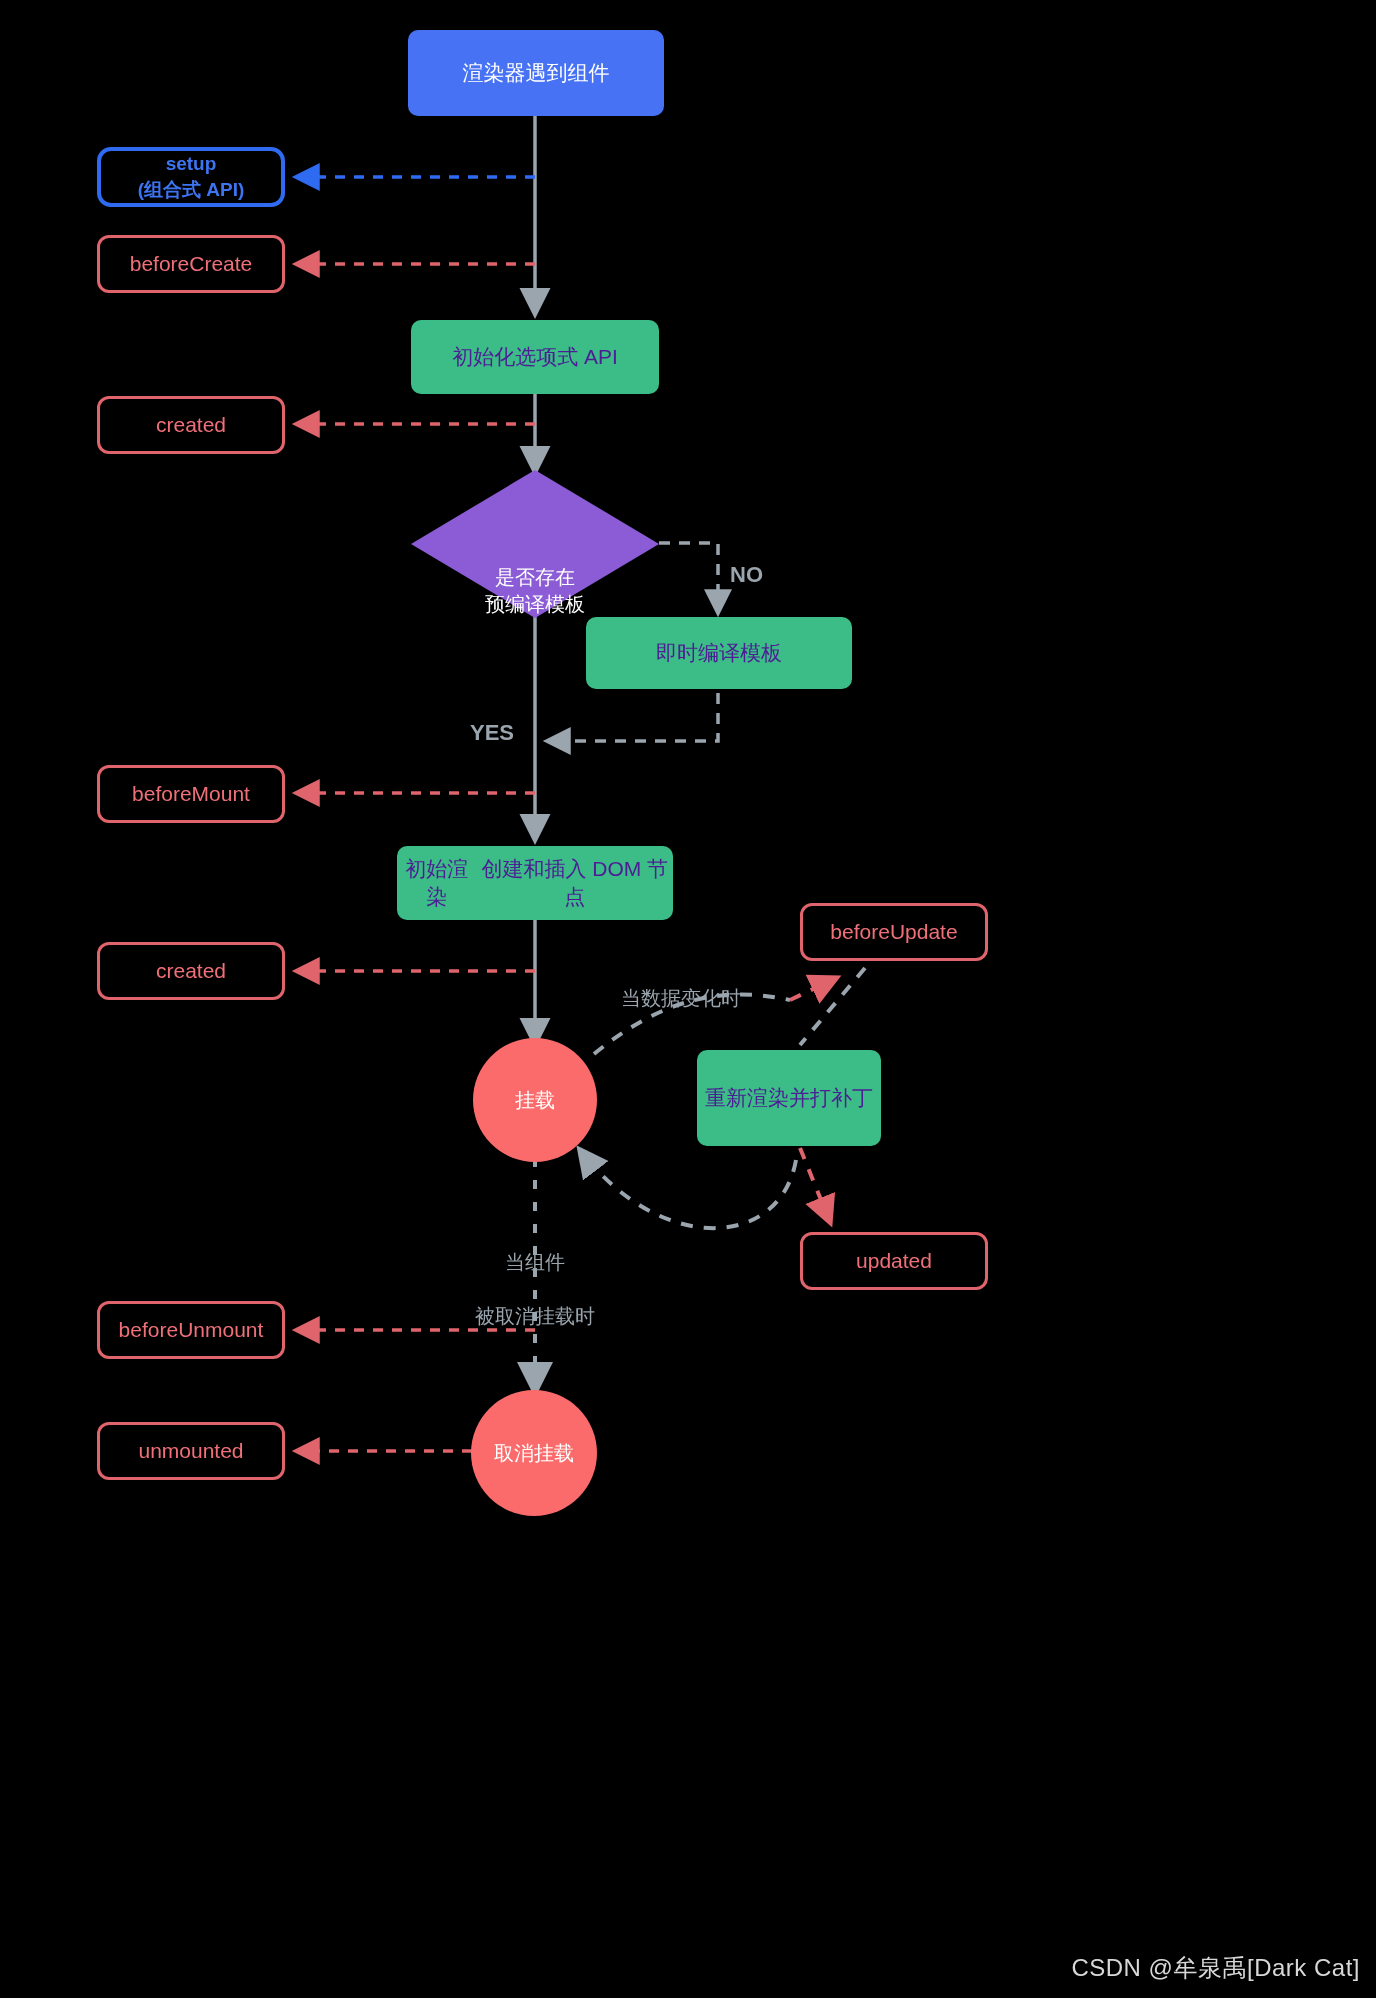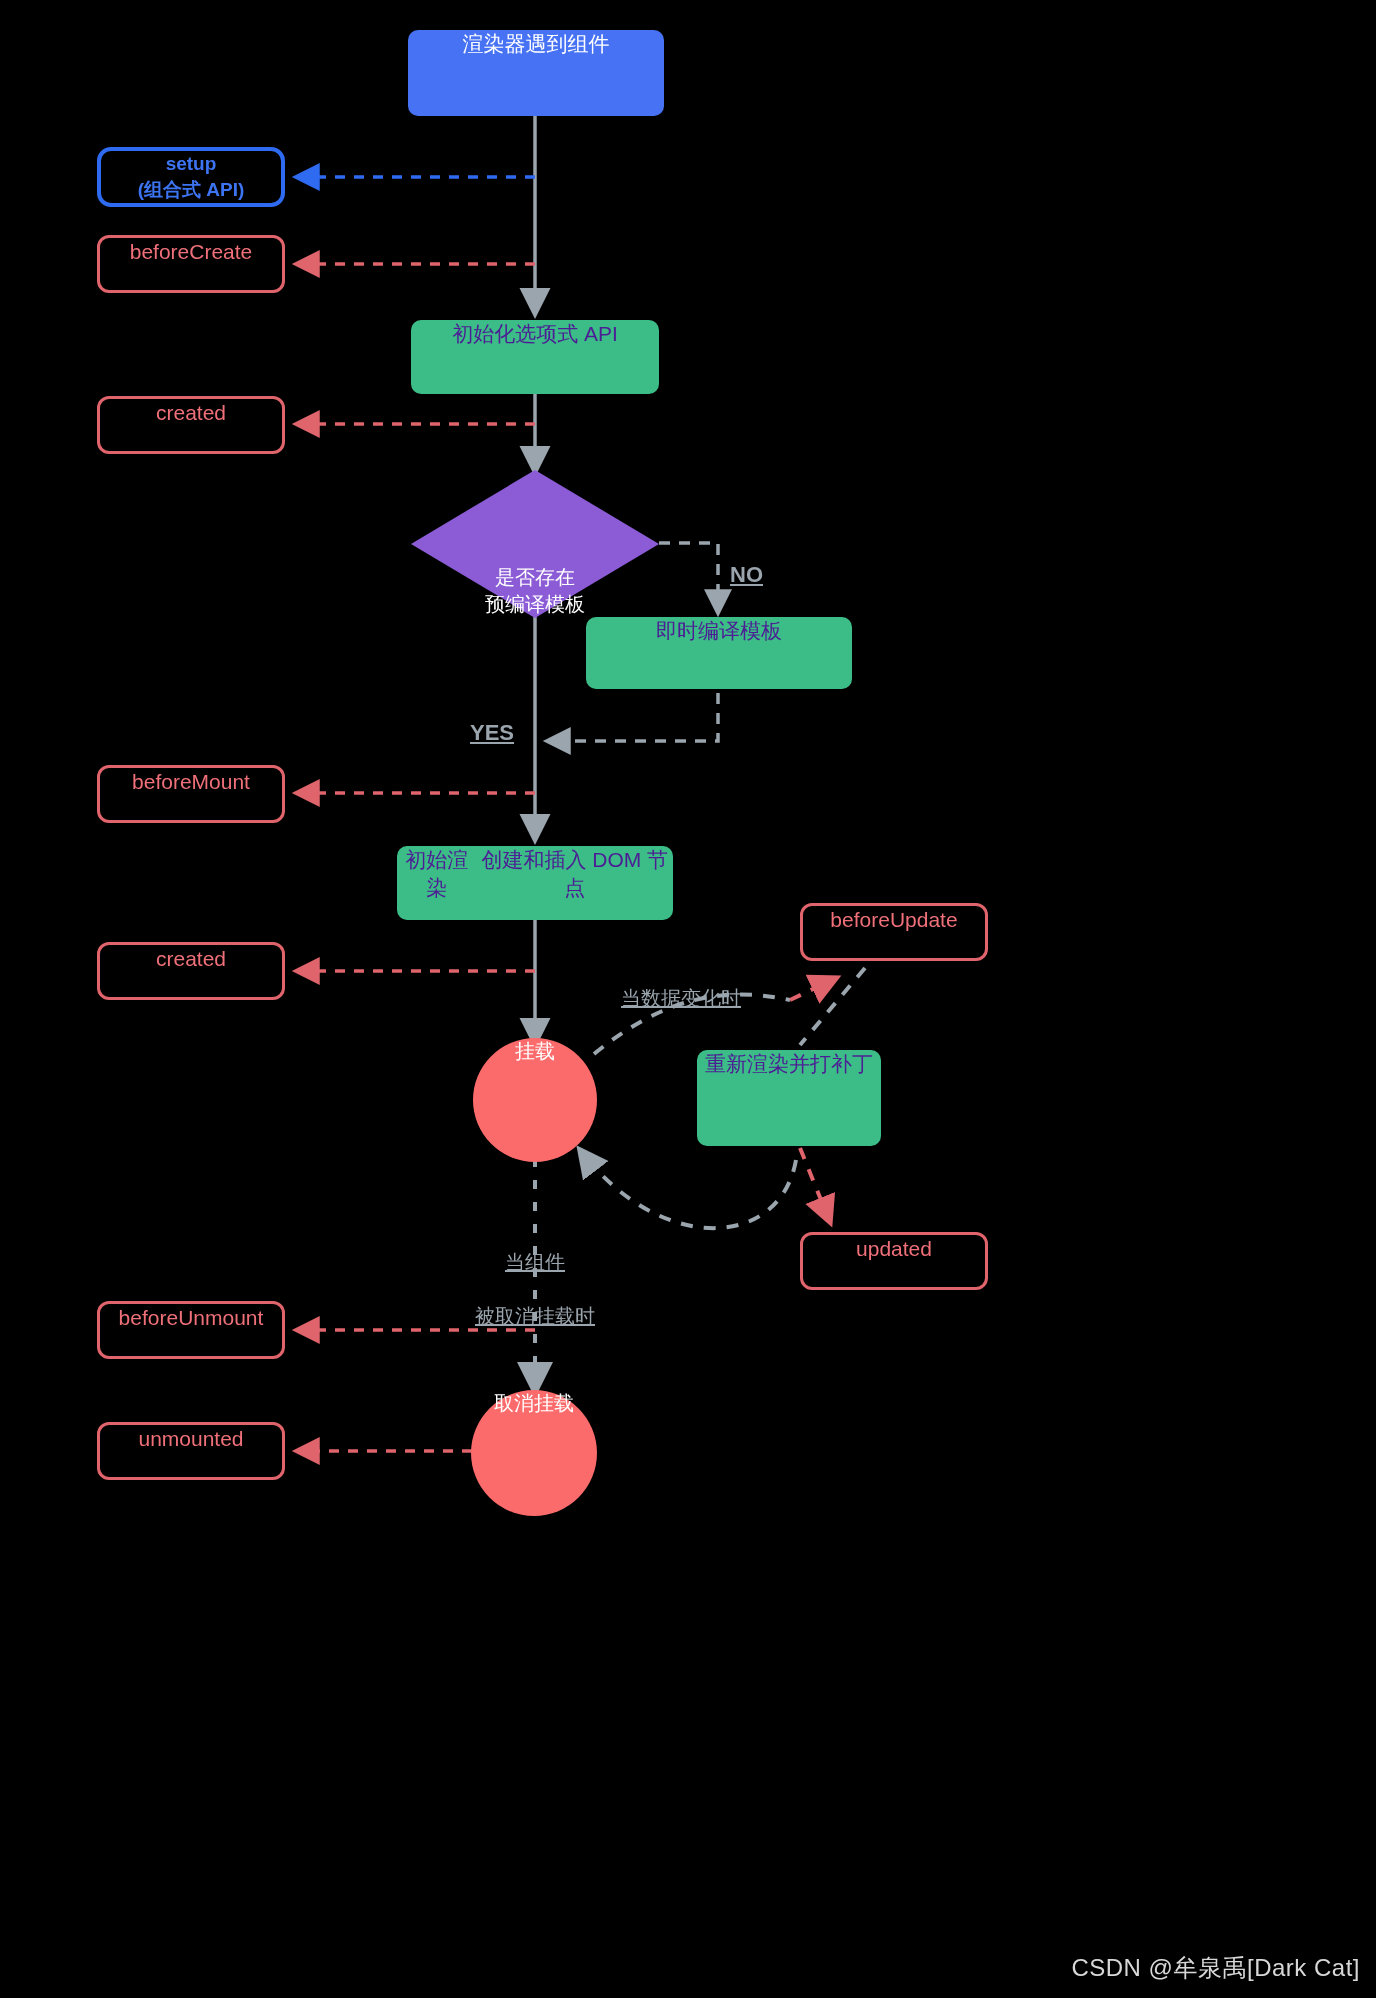--- a/index.html
+++ b/index.html
@@ -20,20 +20,21 @@
     left: 0;
     top: 0;
     width: 1376px;
     height: 1998px;
   }
 
   .node {
     position: absolute;
     box-sizing: border-box;
     display: flex;
+    align-items: center;
     justify-content: center;
     text-align: center;
     line-height: 1.35;
   }
 
   
   .box {
     border-radius: 10px;
   }
   .box-blue {
@@ -101,21 +102,20 @@
   }
 
   
   .edge-label {
     position: absolute;
     color: #9aa5ae;
     font-size: 20px;
     line-height: 1.35;
     text-align: center;
     white-space: pre-line;
-    text-decoration: underline;
   }
   .edge-label.bold {
     font-weight: bold;
     color: #9aa5ae;
     font-size: 22px;
   }
 
   
   .watermark {
     position: absolute;

